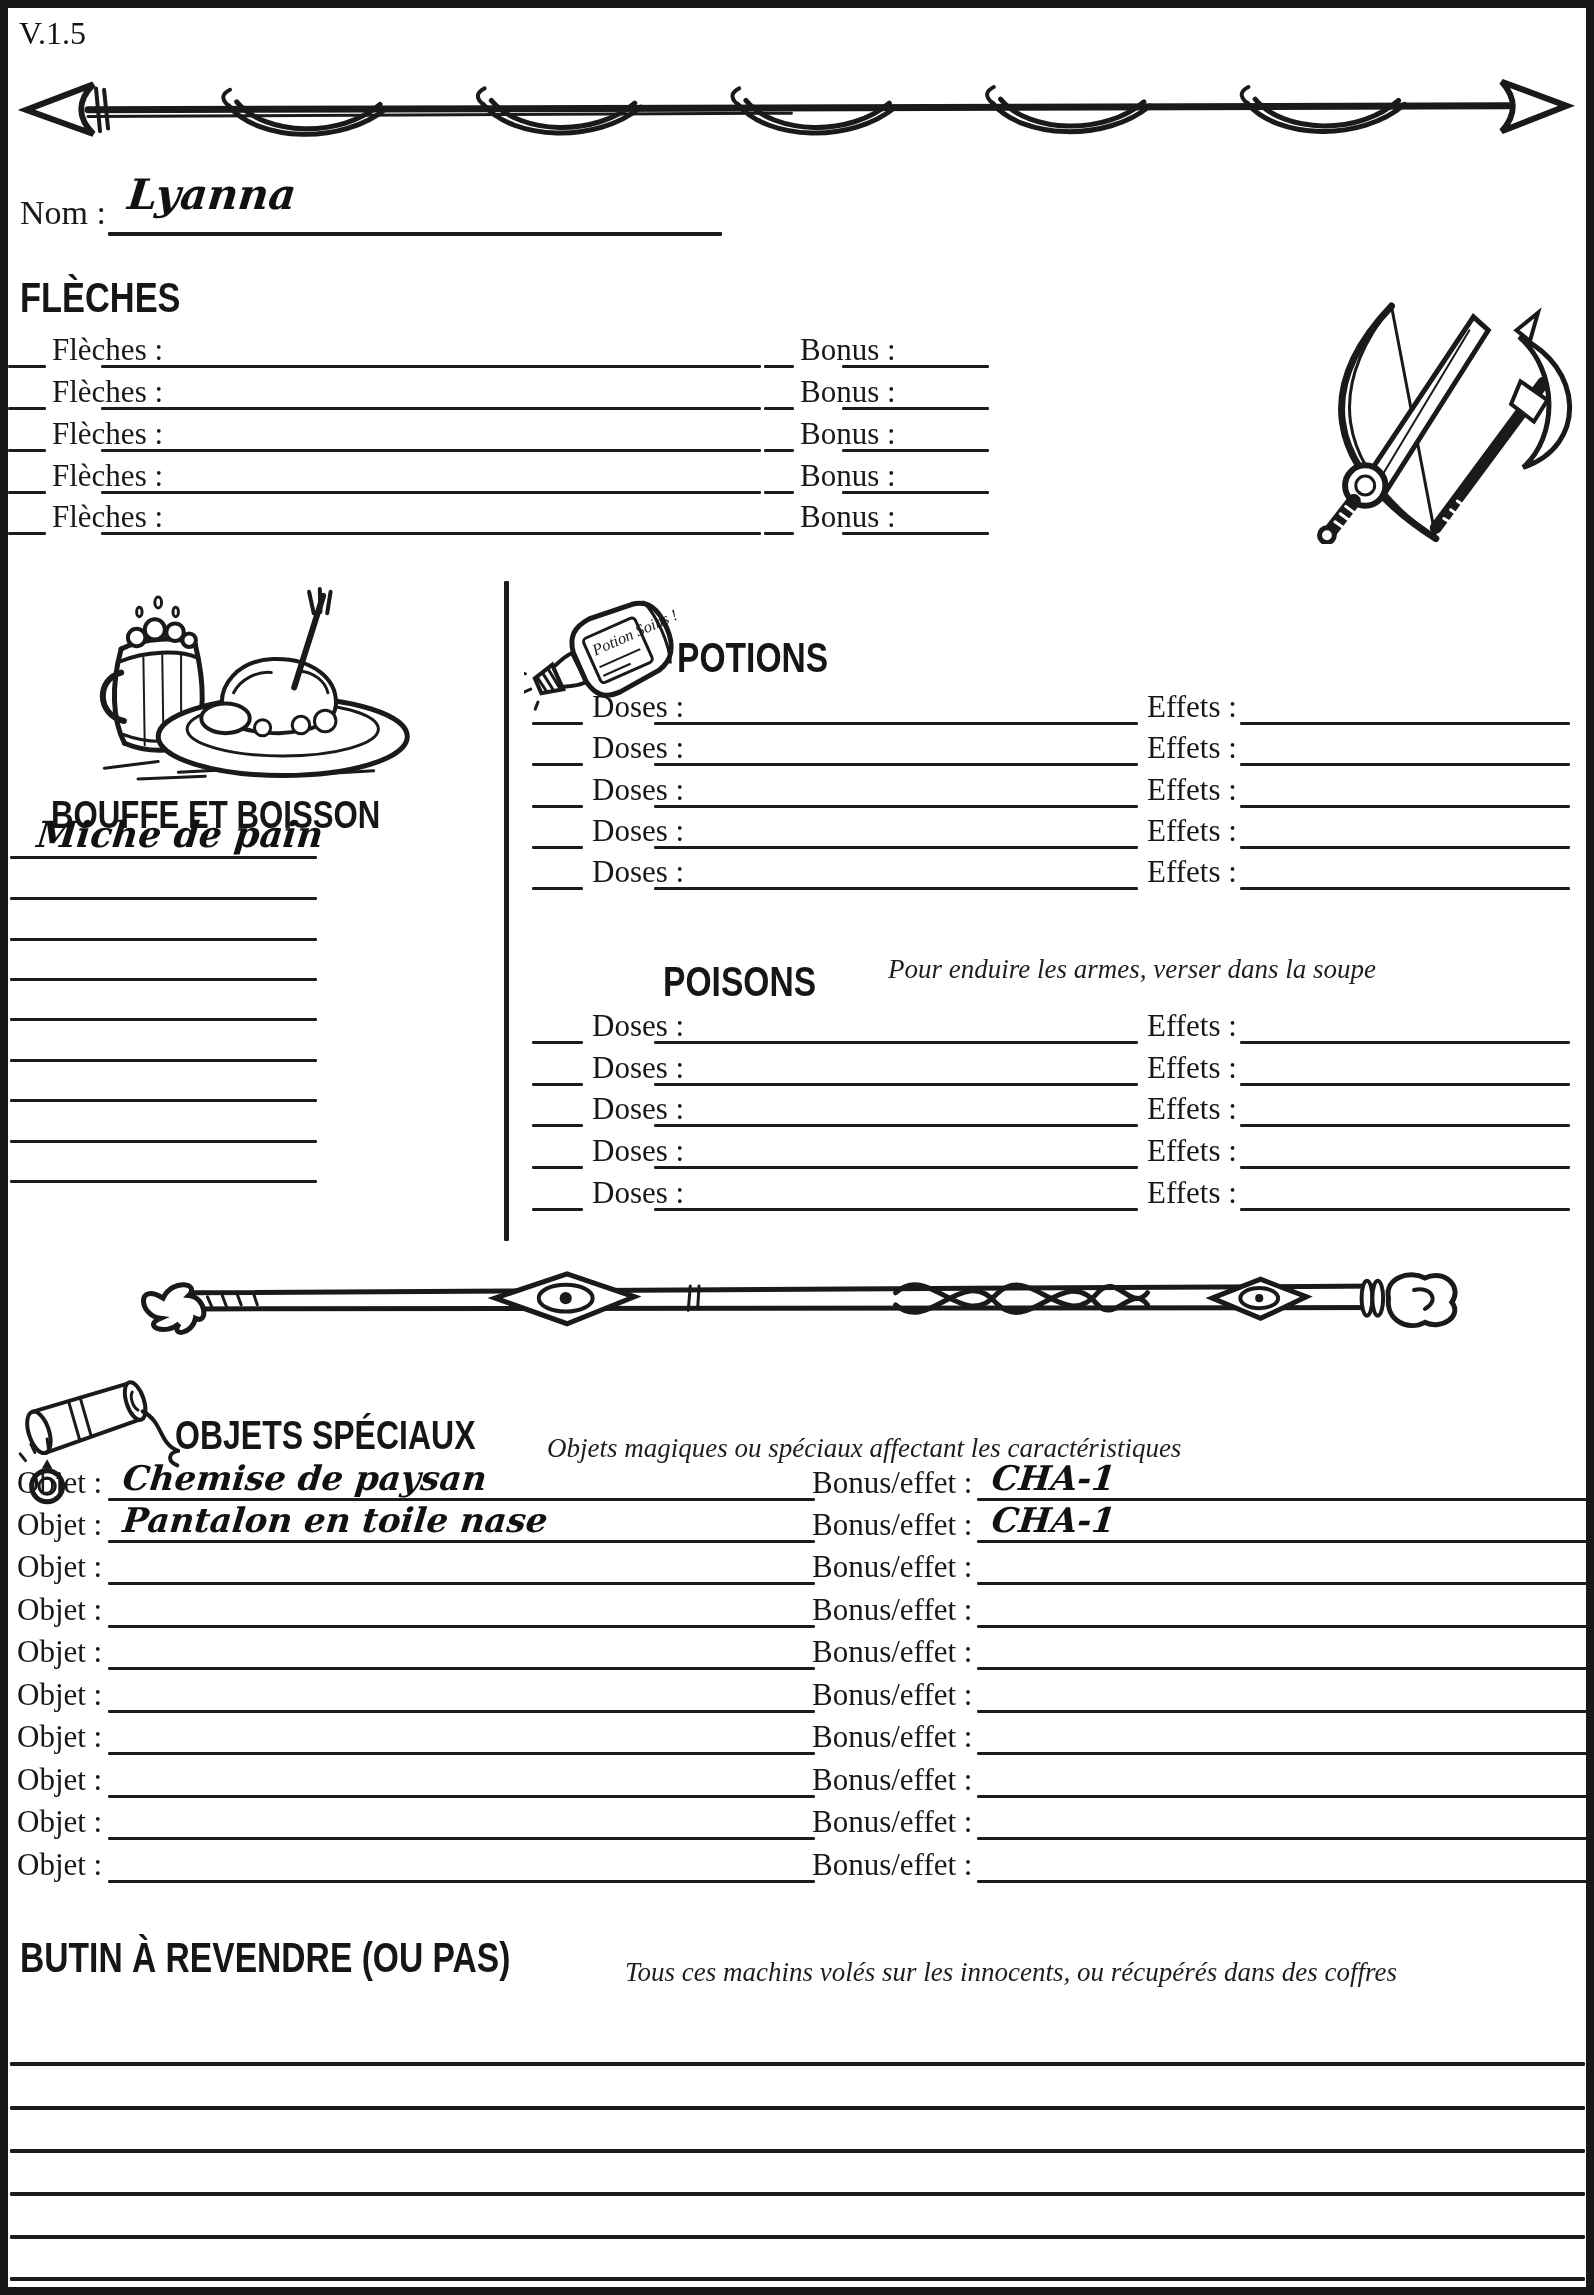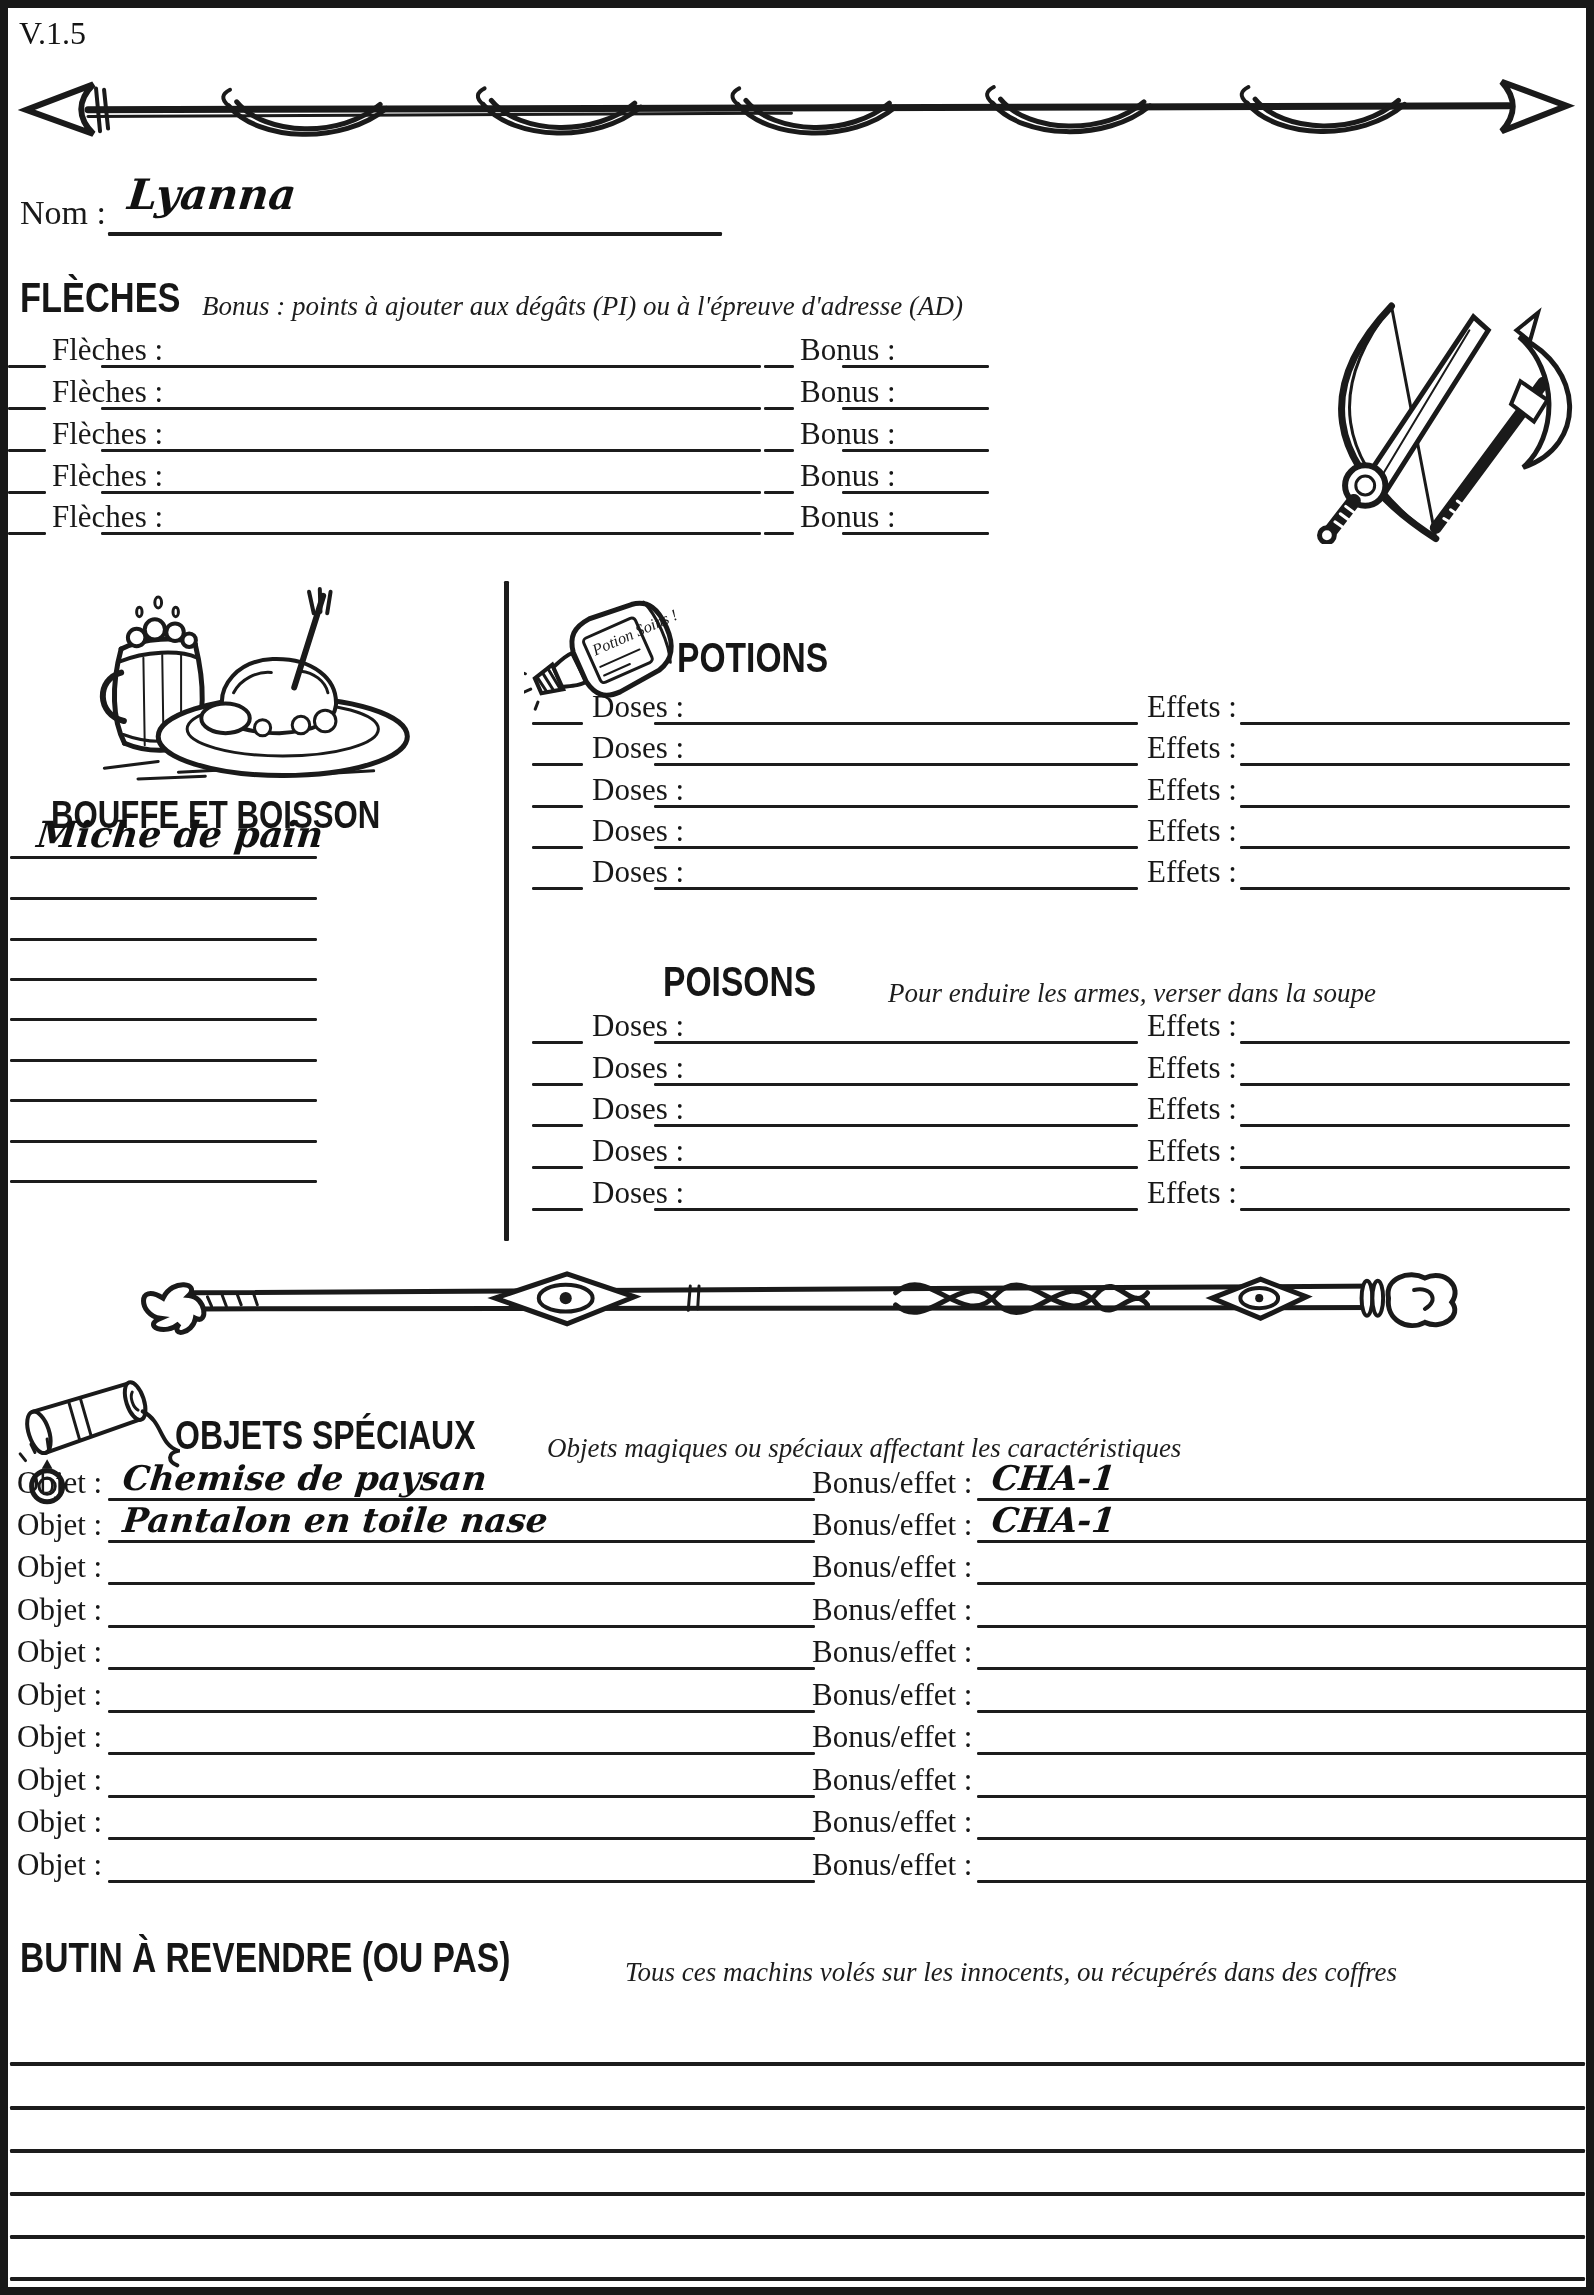--- a/index.html
+++ b/index.html
@@ -60,21 +60,20 @@
       <path d="M1450,42 C1438,32 1440,24 1452,18" stroke-width="4"></path>
       <path d="M1830,42 C1818,32 1820,24 1832,18" stroke-width="4"></path>
     </svg>
   </div>
 
   <div class="abs" style="left:20px;top:194px;font-size:34px;">Nom :</div>
   <div class="abs hw" style="left:128px;top:174px;bottom:auto;font-size:42px;">Lyanna</div>
   <div class="bline" style="left:108px;top:232px;width:614px;height:4px;"></div>
 
   <div class="abs h1" style="left:20px;top:273px;font-size:43px;">FLÈCHES</div>
-  <div class="abs sub" style="left:202px;top:291px;">Bonus : points à ajouter aux dégâts (PI) ou à l'épreuve d'adresse (AD)</div>
 
   <div class="frow" style="top:331px;">
     <span class="ln" style="left:0;width:38px;"></span>
     <span class="lbl" style="left:44px;">Flèches :</span>
     <span class="ln" style="left:93px;width:660px;"></span>
     <span class="hw" style="left:101px;"></span>
     <span class="ln" style="left:756px;width:30px;"></span>
     <span class="lbl" style="left:792px;">Bonus :</span>
     <span class="ln" style="left:834px;width:147px;"></span>
     <span class="hw" style="left:842px;"></span>
@@ -244,21 +243,21 @@
     <span class="ln" style="left:10px;width:51px;"></span>
     <span class="lbl" style="left:70px;">Doses :</span>
     <span class="ln" style="left:132px;width:484px;"></span>
     <span class="hw" style="left:141px;"></span>
     <span class="lbl" style="left:625px;">Effets :</span>
     <span class="ln" style="left:718px;width:330px;"></span>
     <span class="hw" style="left:727px;"></span>
   </div>
 
   <div class="abs h1" style="left:663px;top:958px;font-size:42px;">POISONS</div>
-  <div class="abs sub" style="left:888px;top:978px;">Pour enduire les armes, verser dans la soupe</div>
+  <div class="abs sub" style="left:888px;top:954px;">Pour enduire les armes, verser dans la soupe</div>
 
   <div class="prow" style="top:1007px;">
     <span class="ln" style="left:10px;width:51px;"></span>
     <span class="lbl" style="left:70px;">Doses :</span>
     <span class="ln" style="left:132px;width:484px;"></span>
     <span class="hw" style="left:141px;"></span>
     <span class="lbl" style="left:625px;">Effets :</span>
     <span class="ln" style="left:718px;width:330px;"></span>
     <span class="hw" style="left:727px;"></span>
   </div>

